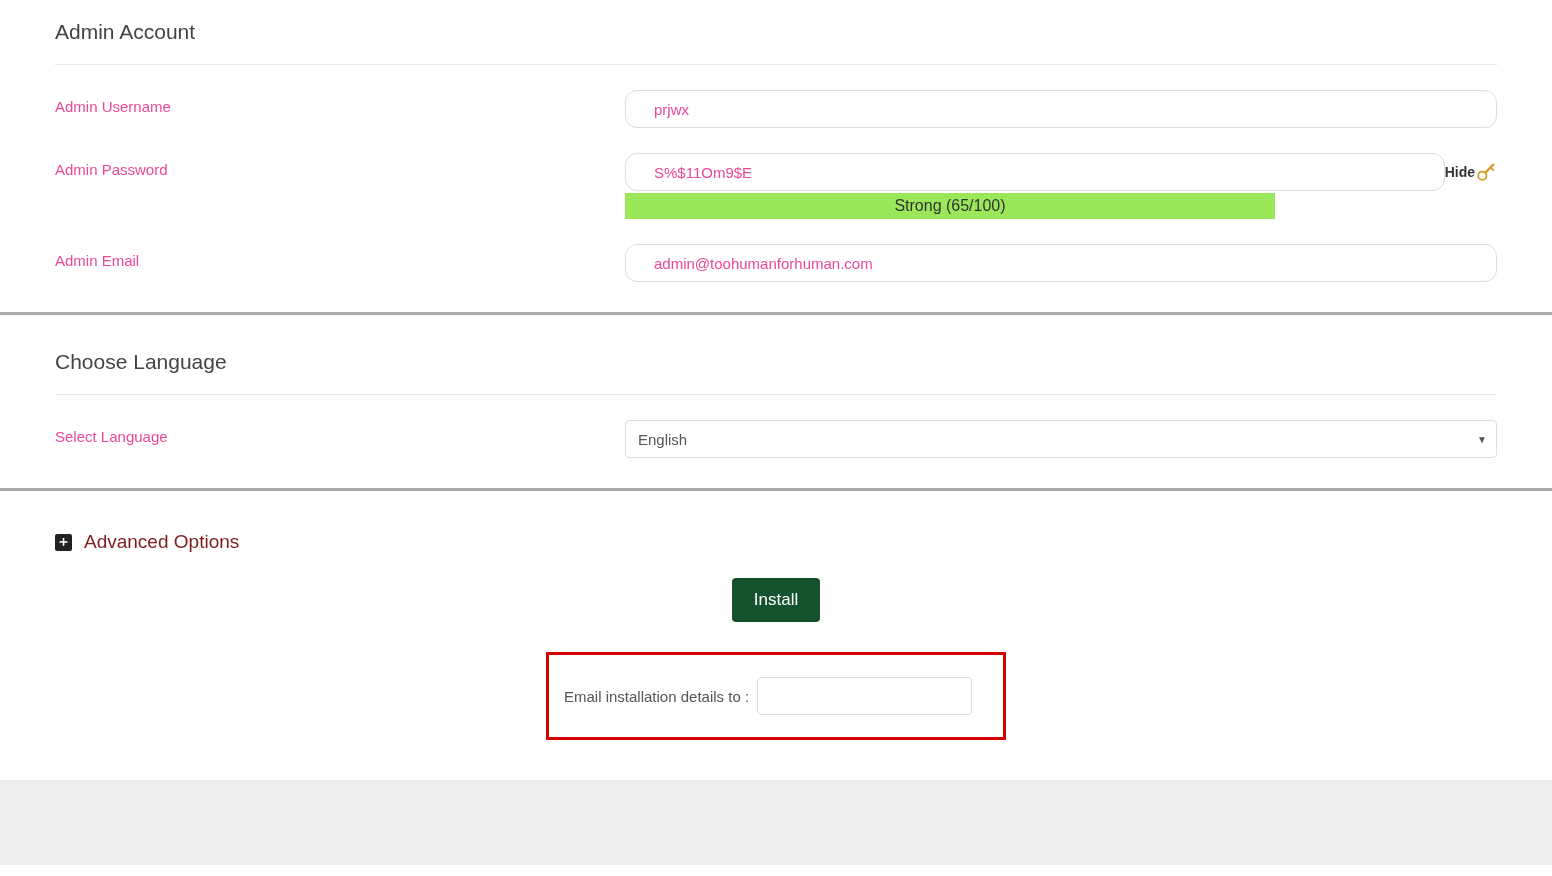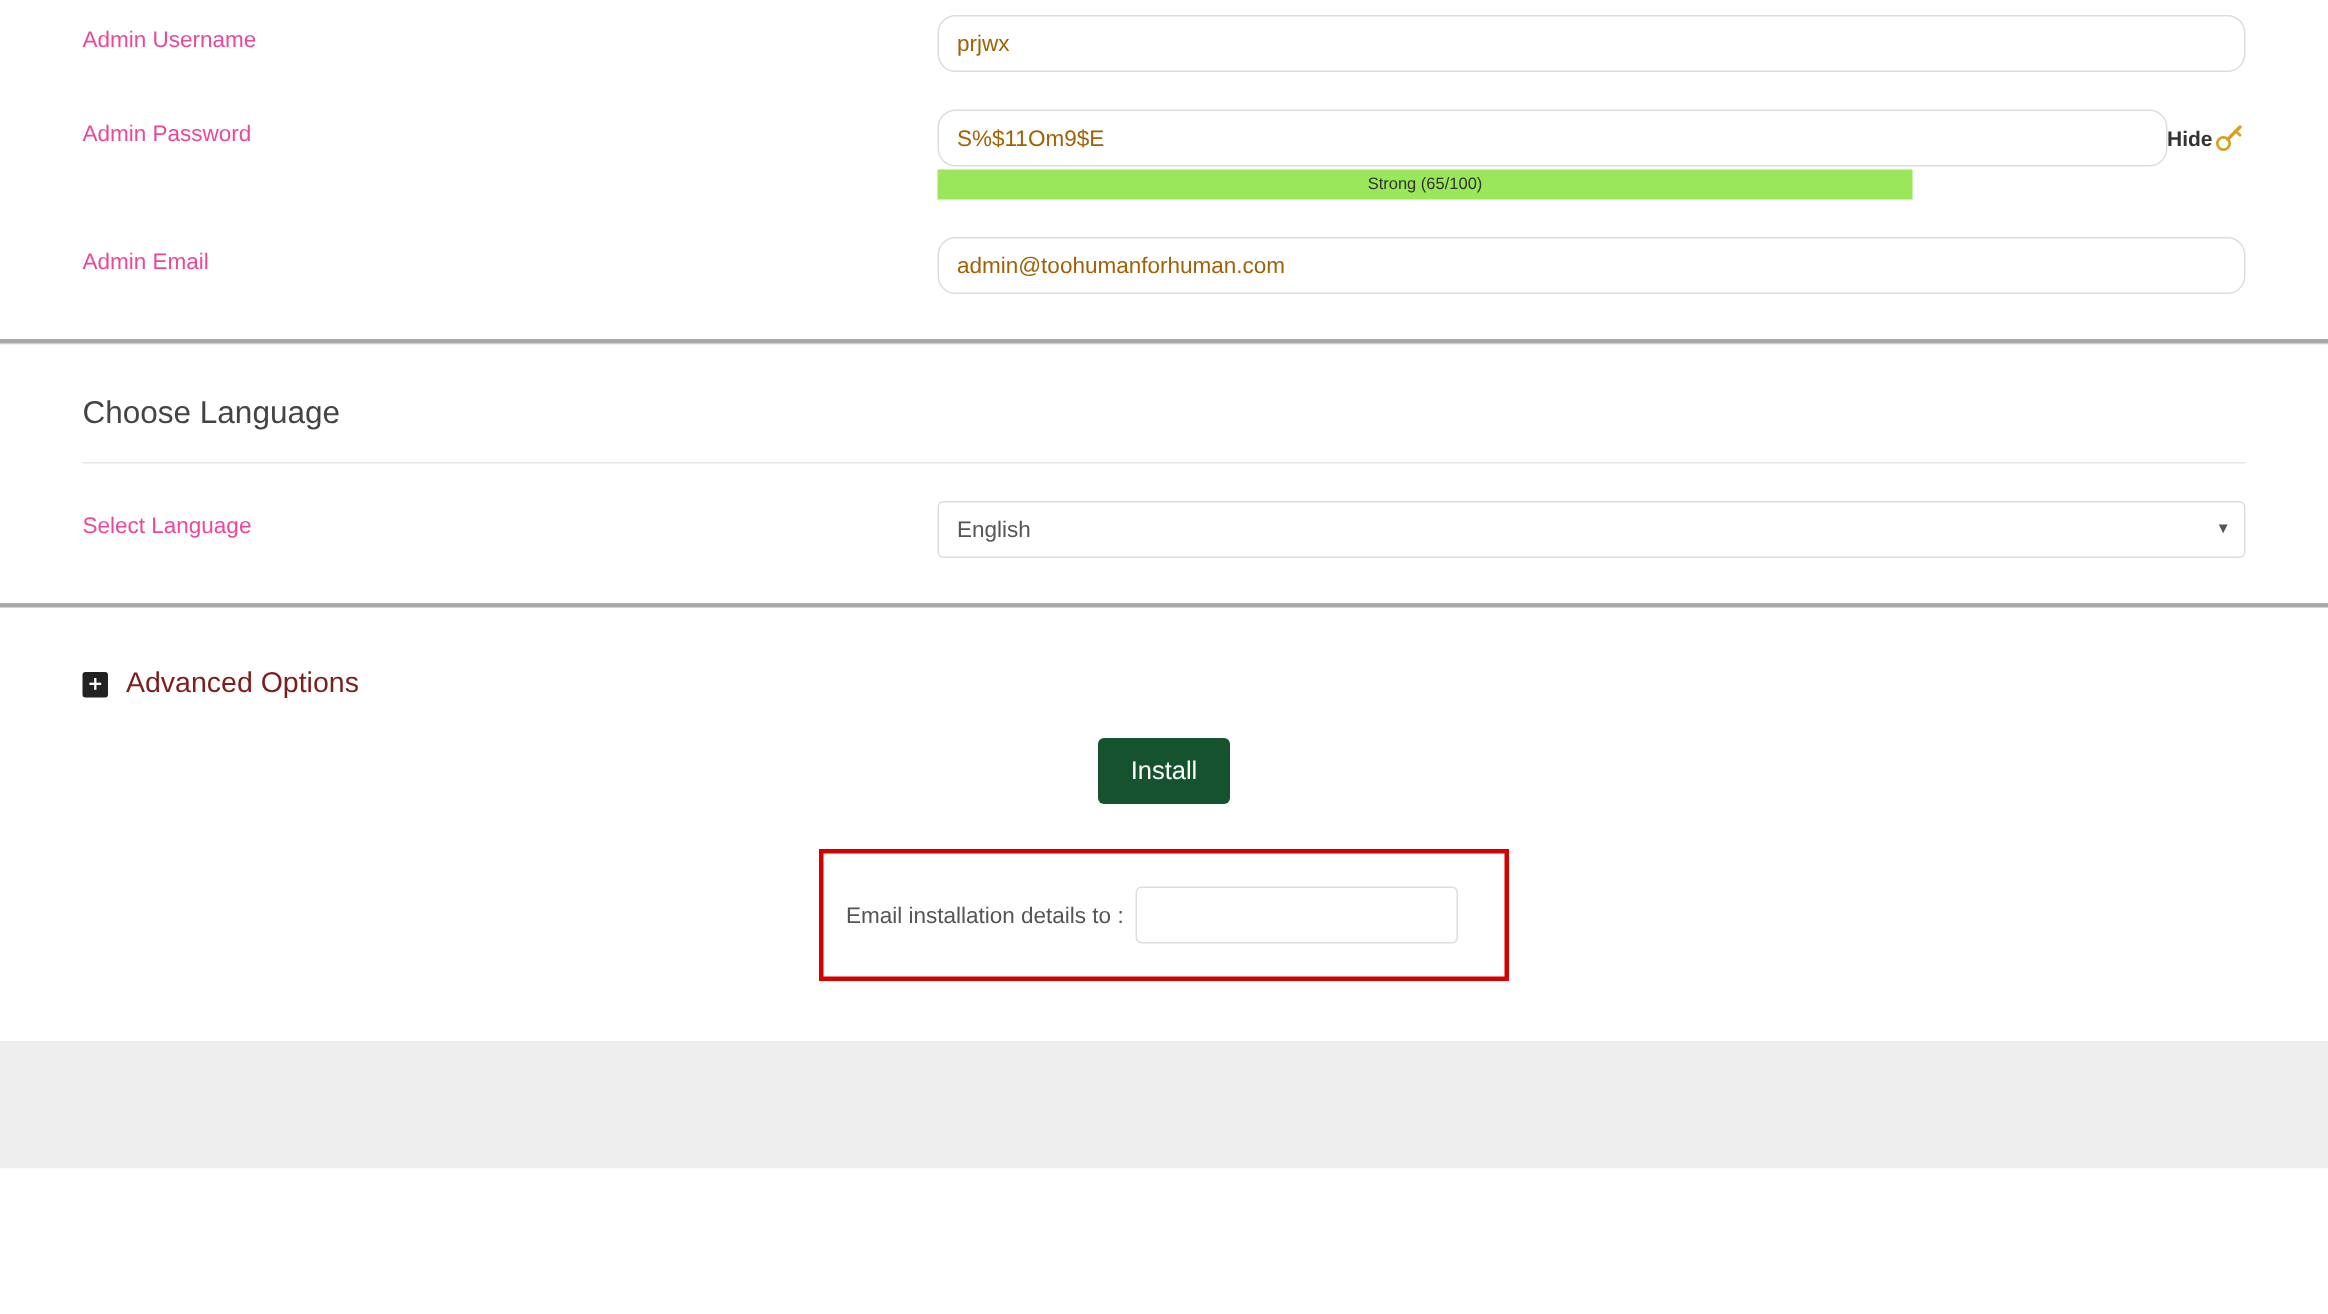--- a/index.html
+++ b/index.html
@@ -37,23 +37,23 @@
       padding-top: 8px;
     }
     .form-field {
       flex: 1;
       display: flex;
       flex-direction: column;
     }
     .form-input {
       width: 100%;
       height: 38px;
-      padding: 6px 12px;
-      font-size: 15px;
-      color: #a16207;
+      padding: 6px 28px;
+      font-size: 15px;
+      color: #ec4899;
       border: 1px solid #ddd;
       border-radius: 12px;
       background: #fff;
     }
     .password-row {
       display: flex;
       align-items: center;
     }
     .password-input-wrap {
       flex: 1;
@@ -72,21 +72,21 @@
       height: 22px;
       cursor: pointer;
     }
     .strength-bar {
       margin-top: 2px;
       width: 650px;
       max-width: 85.2%;
       background: #9ae75a;
       text-align: center;
       padding: 4px 0;
-      font-size: 11px;
+      font-size: 16px;
       color: #333;
     }
     .select {
       width: 100%;
       height: 38px;
       padding: 6px 12px;
       font-size: 15px;
       color: #555;
       border: 1px solid #ddd;
       border-radius: 4px;
@@ -190,20 +190,21 @@
       padding: 25px 0 20px 0;
       border-bottom: 1px solid #e5e5e5;
       margin-bottom: 25px;
     }
   </style>
 </head>
 <body>
 
 <div class="container">
 
+  <div class="section-title">Admin Account</div>
 
   <div class="form-row">
     <div class="form-label">Admin Username</div>
     <div class="form-field">
       <input type="text" class="form-input" value="prjwx" style="">
     </div>
   </div>
 
   <div class="form-row">
     <div class="form-label">Admin Password</div>

